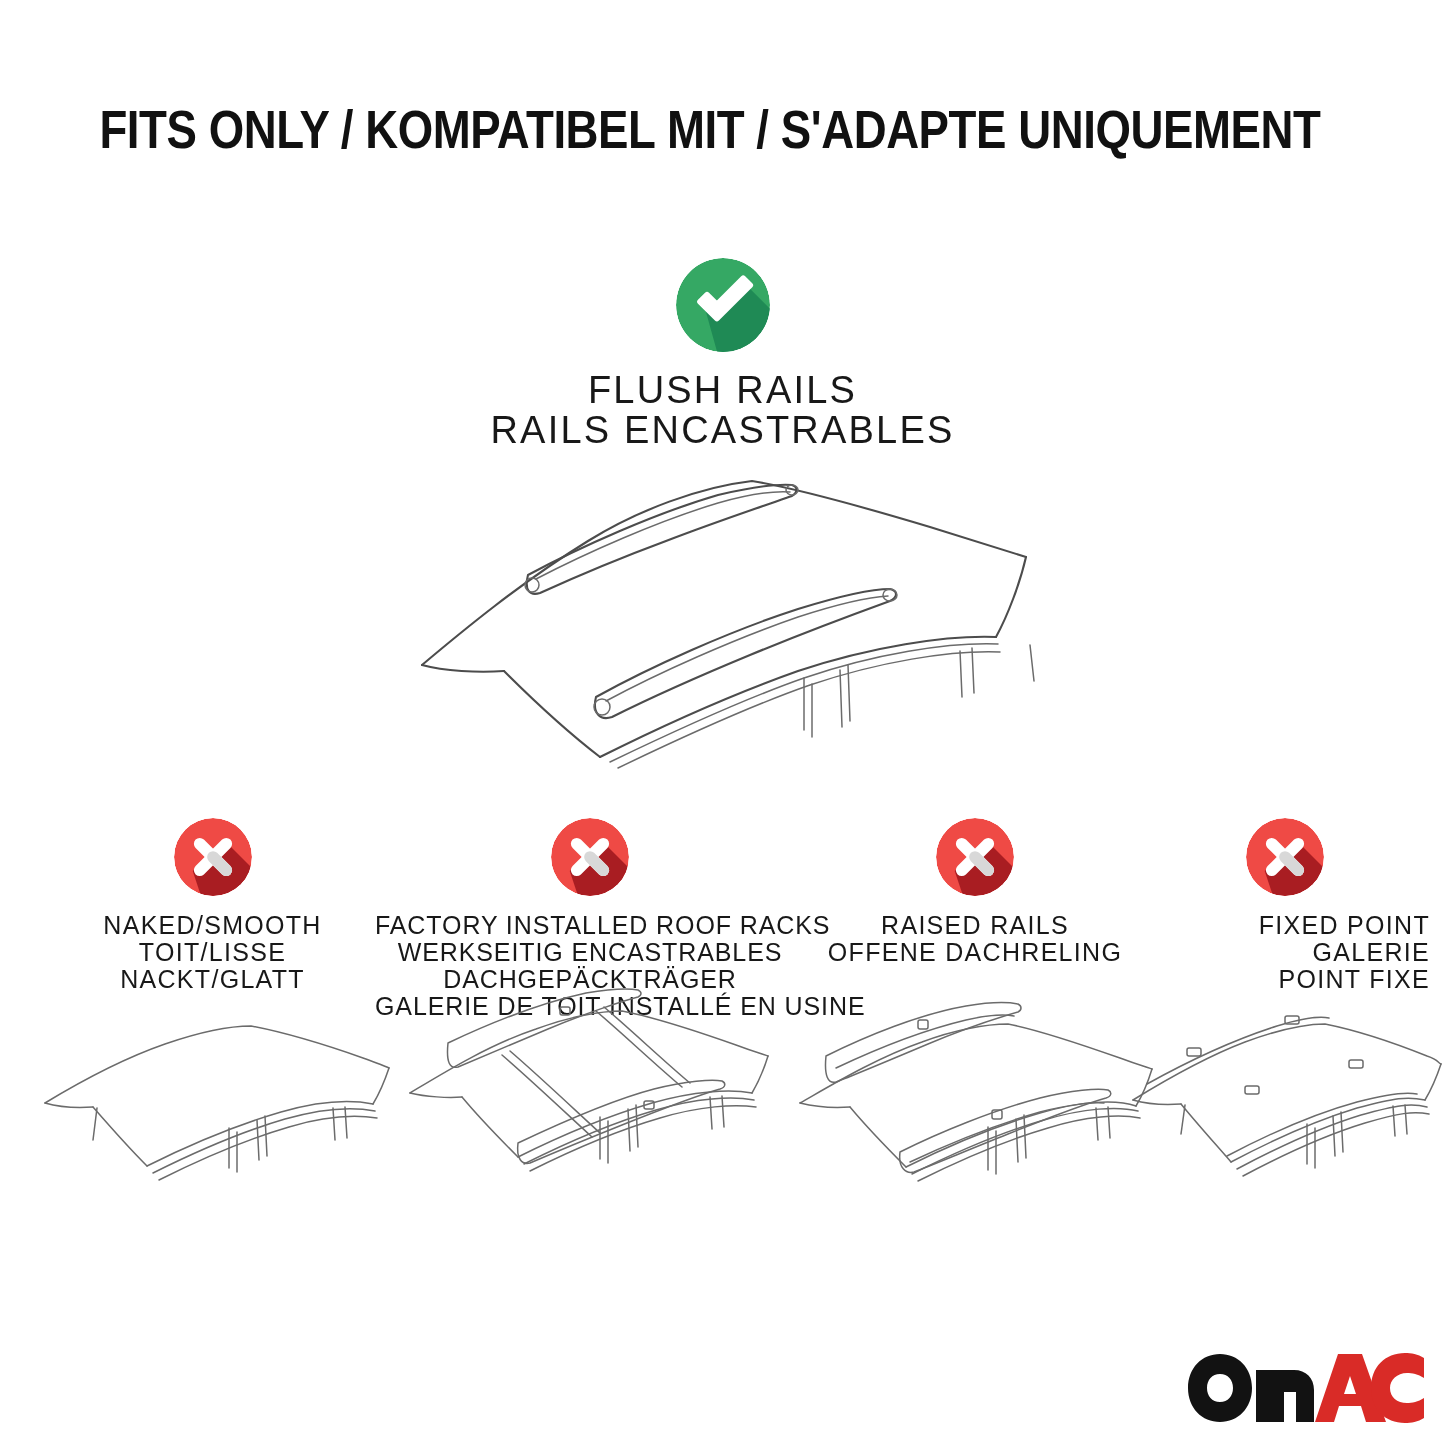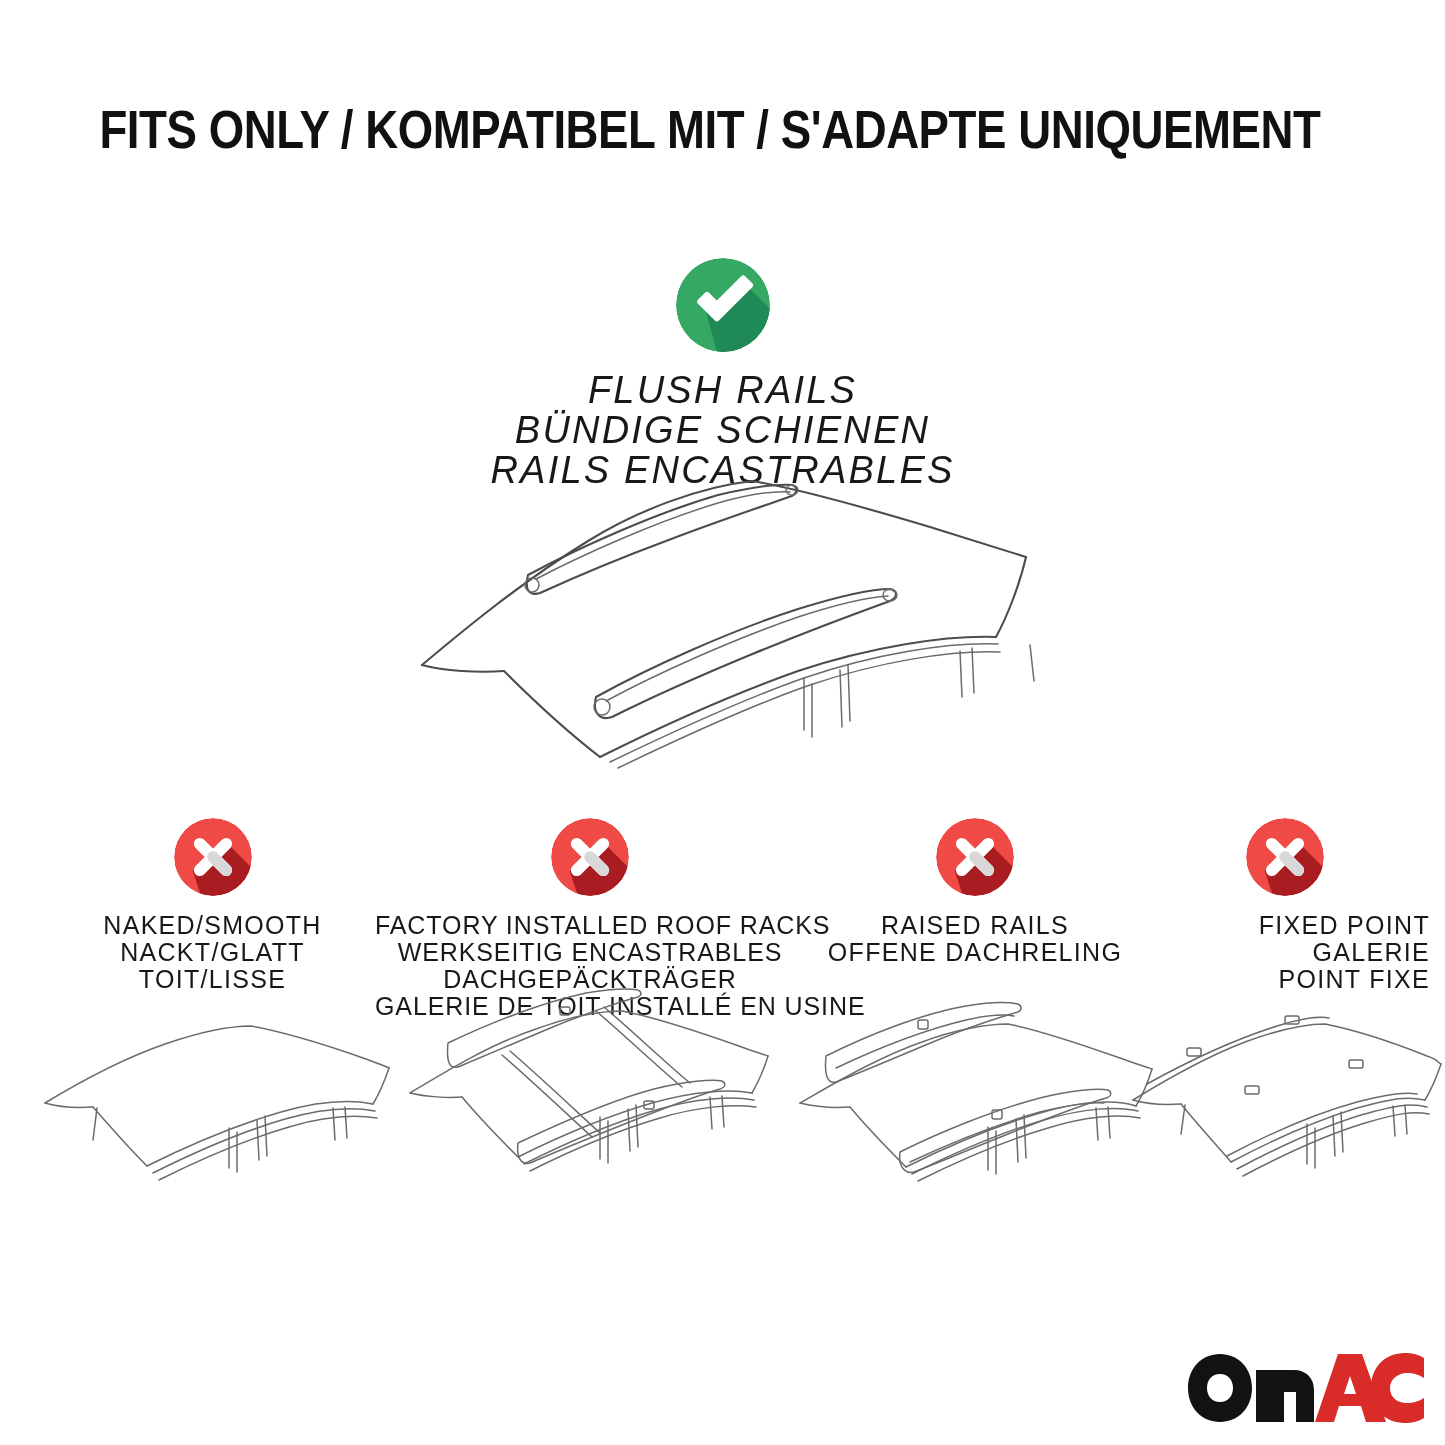--- a/index.html
+++ b/index.html
@@ -49,21 +49,20 @@
   }
   .badge svg { display: block; width: 100%; height: 100%; }
 
   
   .hero {
     position: absolute;
     left: 0;
     top: 258px;
     width: 1445px;
     text-align: center;
-    font-style: italic;
   }
   .hero .badge { width: 94px; height: 94px; }
   .hero-labels {
     margin-top: 18px;
     font-size: 38px;
     line-height: 40px;
     letter-spacing: 2.2px;
     font-weight: normal;
     color: #181818;
   }
@@ -165,21 +164,20 @@
 
         <path d="M29 47 L43 61 L75 29 L108 62 L108 108 L46 108 Z" fill="#1f8a55"></path>
 
         <path d="M25.5 46.5 L33 39 L43.5 49.5 L71.5 21.5 L79 29 L43.5 64.5 Z" fill="#ffffff" stroke="#ffffff" stroke-width="6" stroke-linejoin="round"></path>
       </g>
     </svg>
   </div>
 
   <div class="hero-labels">
     <div>FLUSH RAILS</div>
-    <div>BÜNDIGE SCHIENEN</div>
     <div>RAILS ENCASTRABLES</div>
   </div>
 </div>
 
 <div class="hero-art">
   <svg viewBox="0 0 660 310" aria-hidden="true">
 
     <path class="sketch" d="M22 200 C60 168 120 118 188 76 C238 45 300 22 352 16
                              C400 24 470 44 530 62 C572 75 606 86 626 92"></path>
     <path class="sketch" d="M626 92 C620 118 608 150 596 172"></path>
@@ -231,22 +229,22 @@
           <g stroke="#ffffff" stroke-width="15" stroke-linecap="round">
             <line x1="33" y1="33" x2="67" y2="67"></line>
             <line x1="67" y1="33" x2="33" y2="67"></line>
           </g>
           <line x1="50" y1="50" x2="67" y2="67" stroke="#d8d8d8" stroke-width="15" stroke-linecap="round"></line>
         </g>
       </svg>
     </div>
     <div class="col-labels">
       <div>NAKED/SMOOTH</div>
+      <div>TOIT/LISSE</div>
       <div>NACKT/GLATT</div>
-      <div>TOIT/LISSE</div>
     </div>
     <div class="col-art">
       <svg viewBox="0 0 360 215" aria-hidden="true">
         <path class="sketch-thin" d="M12 95 C40 78 86 52 132 36 C164 25 196 18 218 18
                                       C250 24 296 38 330 50 C344 55 352 58 356 60"></path>
         <path class="sketch-thin" d="M356 60 C352 72 346 86 340 96"></path>
         <path class="sketch-thin" d="M12 95 C26 99 46 100 60 99"></path>
         <path class="sketch-thin" d="M60 99 C80 122 100 144 114 158"></path>
         <path class="sketch-thin" d="M114 158 C150 140 200 118 248 104 C290 92 320 92 340 96"></path>
         <path class="sketch-thin" d="M120 165 C156 147 204 125 252 111 C294 99 322 99 342 103"></path>

